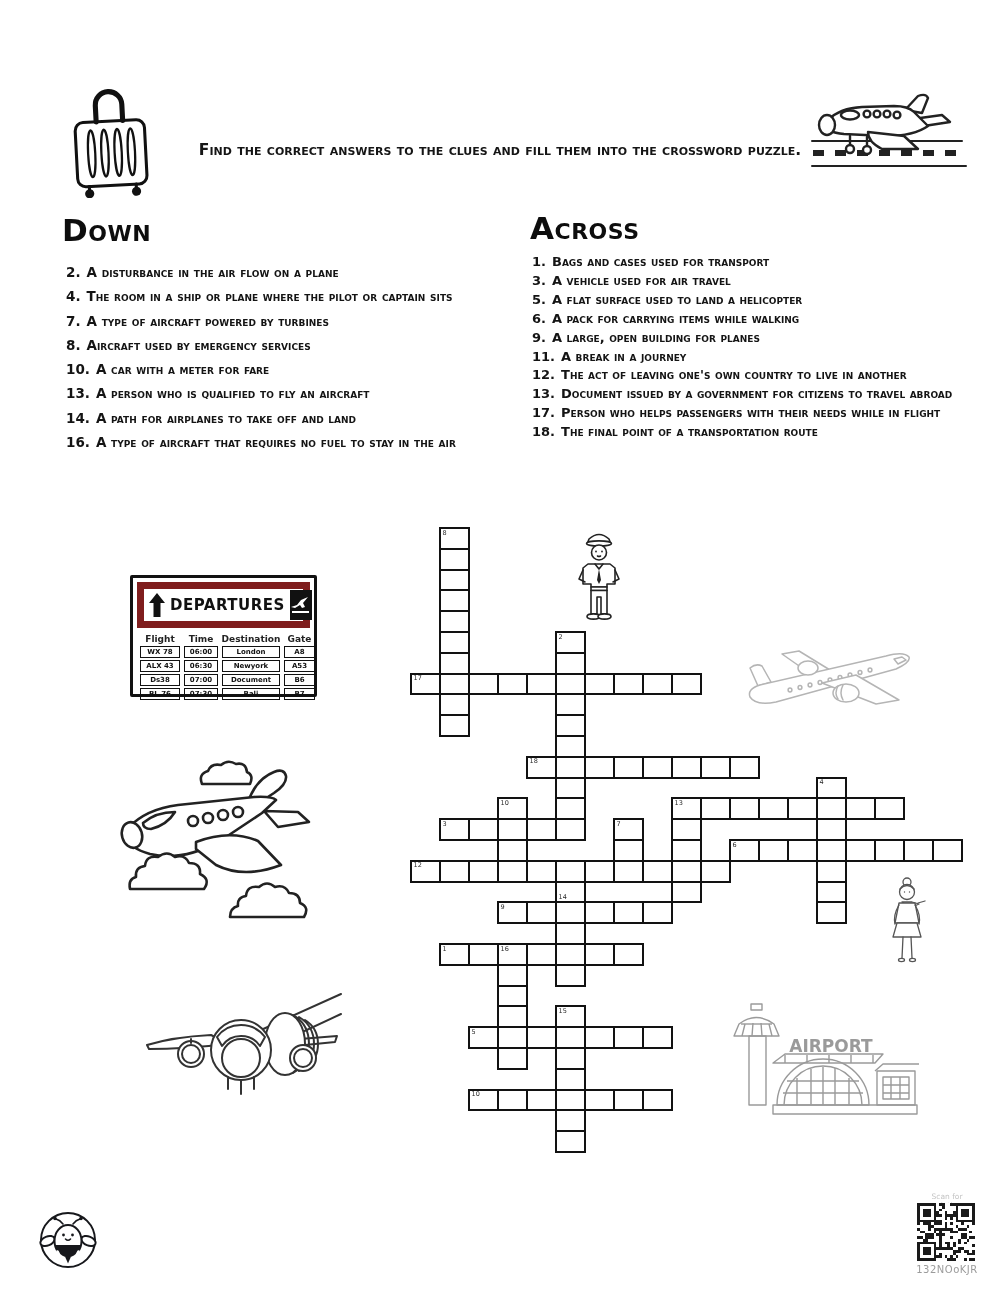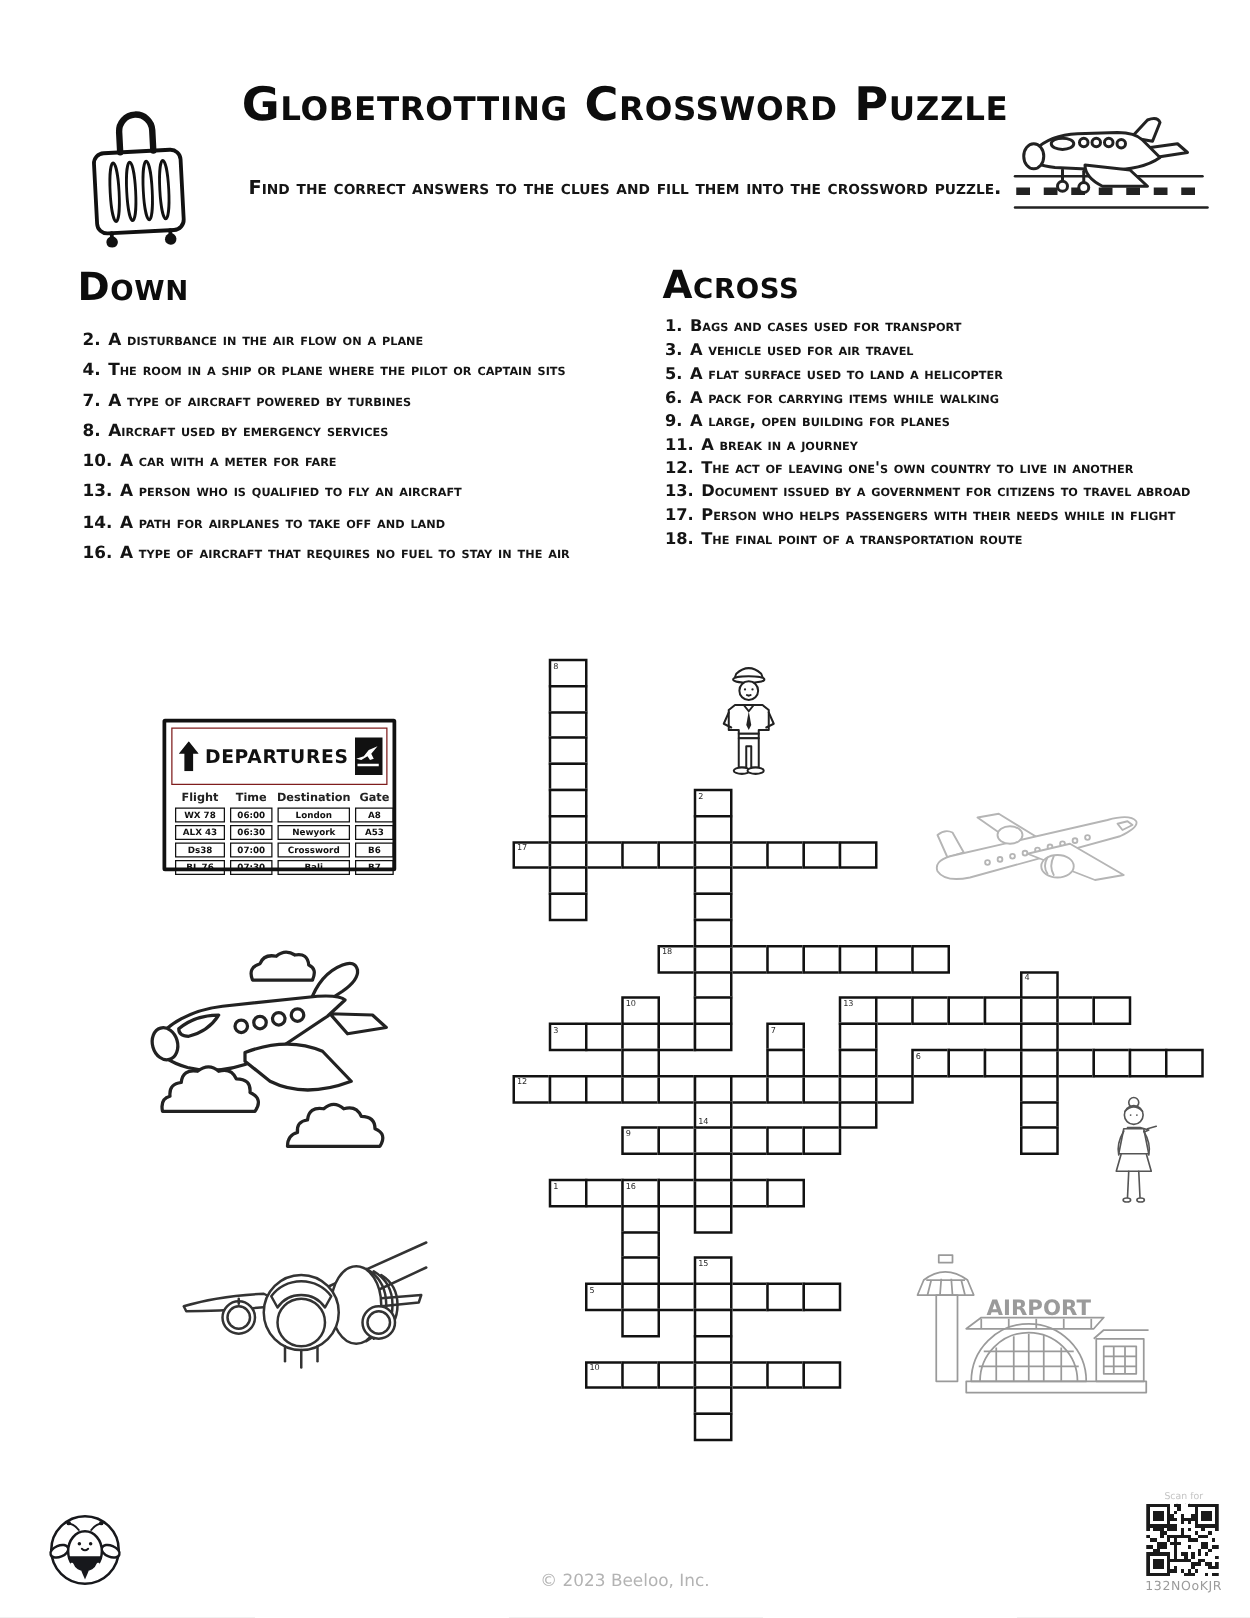--- a/index.html
+++ b/index.html
@@ -48,21 +48,21 @@
     position:absolute; font-size:6.5px; line-height:7px; color:#2b2b2b;
     font-weight:400; z-index:3; font-family:"DejaVu Sans",sans-serif;
   }
 
   
   #board {
     left:130px; top:575px; width:187px; height:122px;
     border:3px solid #111; background:#fff; border-radius:2px; padding:4px;
   }
   .board-header {
-    border:1px solid #7f1d1d; height:46px; display:flex; align-items:center;
+    border:7px solid #7f1d1d; height:46px; display:flex; align-items:center;
     padding:0 5px; gap:5px;
   }
   .board-title { font-size:15px; font-weight:800; letter-spacing:0.5px; flex:1; text-align:center; }
   .board-arrow { width:16px; }
   .board-plane-box { width:30px; height:30px; background:#111; display:flex; align-items:center; justify-content:center; }
   .board-table { margin-top:4px; padding:1px 2px; }
   .board-cols { display:grid; grid-template-columns:42px 36px 60px 33px; column-gap:2px; }
   .board-colhead { font-size:9px; font-weight:700; text-align:center; color:#222; padding:1px 0; }
   .board-cell {
     border:1.5px solid #111; font-size:7px; font-weight:700; text-align:center;
@@ -91,21 +91,20 @@
         <ellipse cx="57" cy="71" rx="3.5" ry="23" stroke-width="2.2"></ellipse>
         <ellipse cx="70" cy="71" rx="3.5" ry="23" stroke-width="2.2"></ellipse>
         <line x1="27" y1="103" x2="27" y2="107"></line>
           <line x1="73" y1="103" x2="73" y2="107"></line>
         <circle cx="27" cy="110" r="4.5" fill="#111" stroke="none"></circle>
         <circle cx="73" cy="110" r="4.5" fill="#111" stroke="none"></circle>
       </g>
     </svg>
   </div>
 
-  <div class="abs title">Globetrotting Crossword Puzzle</div>
   <div class="abs subtitle">Find the correct answers to the clues and fill them into the crossword puzzle.</div>
 
   <div class="abs" style="left:810px; top:92px;">
     <svg width="160" height="80" viewBox="0 0 160 80" fill="none" stroke="#222" stroke-width="2.4" stroke-linejoin="round" stroke-linecap="round">
       <line x1="2" y1="49" x2="152" y2="49" stroke-width="2"></line>
       <line x1="2" y1="74" x2="156" y2="74" stroke-width="2"></line>
       <g fill="#222" stroke="none">
         <rect x="3" y="58" width="11" height="6"></rect>
           <rect x="25" y="58" width="11" height="6"></rect>
         <rect x="47" y="58" width="11" height="6"></rect>
@@ -379,21 +378,21 @@
       </div>
       <div class="board-cols">
         <div class="board-cell">ALX 43</div>
         <div class="board-cell">06:30</div>
         <div class="board-cell">Newyork</div>
         <div class="board-cell">A53</div>
       </div>
       <div class="board-cols">
         <div class="board-cell">Ds38</div>
         <div class="board-cell">07:00</div>
-        <div class="board-cell">Crossword</div>
+        <div class="board-cell">Document</div>
         <div class="board-cell">B6</div>
       </div>
       <div class="board-cols">
         <div class="board-cell">BL 76</div>
         <div class="board-cell">07:30</div>
         <div class="board-cell">Bali</div>
         <div class="board-cell">B7</div>
       </div>
     </div>
   </div>
@@ -529,21 +528,20 @@
       <ellipse cx="50.5" cy="31" rx="7.5" ry="4.5" transform="rotate(22 50.5 31)" fill="#fff"></ellipse>
       <ellipse cx="30" cy="31" rx="13.5" ry="16" fill="#fff"></ellipse>
       <circle cx="25.5" cy="25" r="1.4" fill="#17181c" stroke="none"></circle>
       <circle cx="34.5" cy="25" r="1.4" fill="#17181c" stroke="none"></circle>
       <path d="M27.5,29 q2.5,2.5 5,0" stroke-width="1.6"></path>
       <path d="M17,35 a13.5,16 0 0 0 26,0 z" fill="#17181c" stroke="none"></path>
       <path d="M19.5,41.5 a11,10 0 0 0 21,0" stroke="#fff" stroke-width="2.6"></path>
       <path d="M27,46.5 l3,7 3,-7 z" fill="#17181c" stroke="none"></path>
     </svg>
   </div>
-  <div class="abs copyright">© 2023 Beeloo, Inc.</div>
   <div class="abs qr-caption">Scan for solution</div>
   <div class="abs" id="qr">
       <svg width="58" height="58" viewBox="0 0 58 58" shape-rendering="crispEdges">
         <rect x="0" y="0" width="58" height="58" fill="#ffffff"></rect>
         <rect x="0" y="0" width="19.333333333333332" height="19.333333333333332" fill="#1a1a1a"></rect>
         <rect x="2.761904761904762" y="2.761904761904762" width="13.80952380952381" height="13.80952380952381" fill="#ffffff"></rect>
         <rect x="5.523809523809524" y="5.523809523809524" width="8.285714285714285" height="8.285714285714285" fill="#1a1a1a"></rect>
         <rect x="38.666666666666664" y="0" width="19.333333333333332" height="19.333333333333332" fill="#1a1a1a"></rect>
         <rect x="41.42857142857143" y="2.761904761904762" width="13.80952380952381" height="13.80952380952381" fill="#ffffff"></rect>
         <rect x="44.19047619047619" y="5.523809523809524" width="8.285714285714285" height="8.285714285714285" fill="#1a1a1a"></rect>

